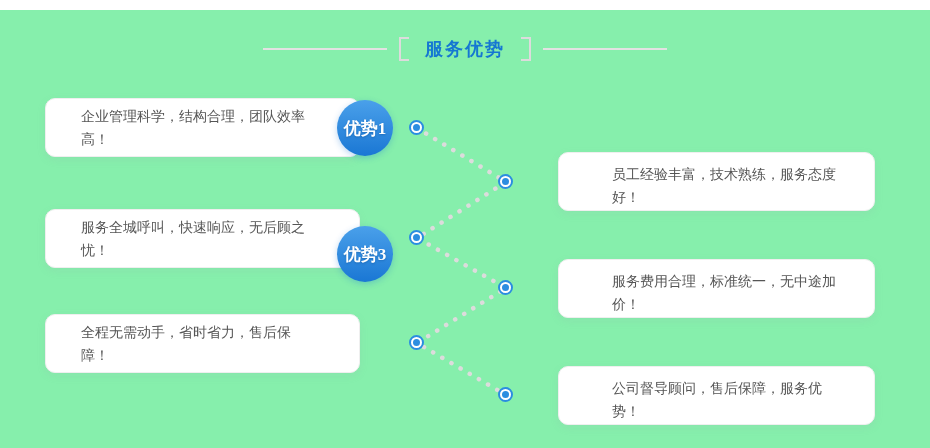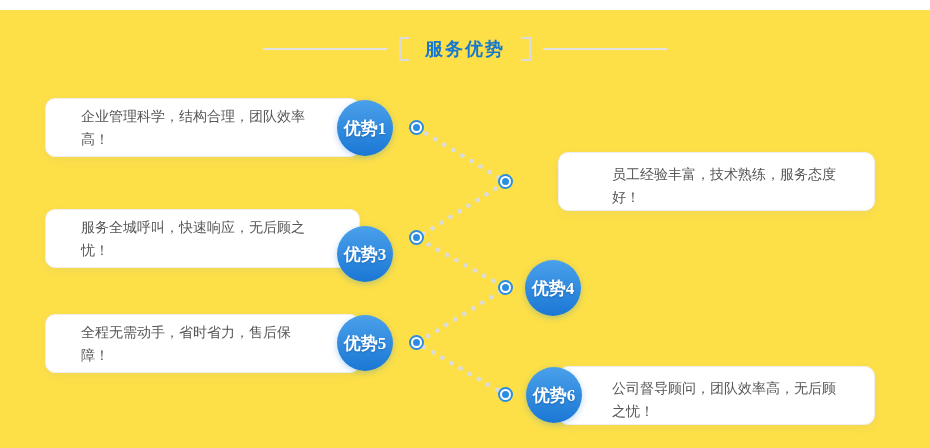--- a/index.html
+++ b/index.html
@@ -6,21 +6,21 @@
   html, body { width: 930px; height: 448px; }
   body {
     font-family: "DejaVu Sans", "Liberation Sans", sans-serif;
     background: #ffffff;
     position: relative;
     overflow: hidden;
   }
   .section {
     position: absolute;
     left: 0; top: 10px; right: 0; bottom: 0;
-    background: #fde047;
+    background: #86efac;
   }
   
   .title-row {
     position: absolute;
     left: 0; right: 0; top: 27px;
     display: flex;
     justify-content: center;
     align-items: center;
   }
   .hline {
@@ -143,40 +143,34 @@
   <div class="card left" style="left:45px;top:199px;width:315px">
     <p class="card-text">服务全城呼叫，快速响应，无后顾之忧！</p>
   </div>
   <div class="badge" style="left:337px;top:216px">
     <span class="badge-label">优势3</span>
   </div>
   <div class="bullet" style="left:409px;top:220px">
     <span class="bullet-inner"></span>
   </div>
 
-  <div class="badge" style="left:525px;top:250px">
-    <span class="badge-label">优势4</span>
+  <div class="card right" style="left:558px;top:249px;width:317px">
+    <p class="card-text">服务费用合理，标准统一，无中途加价！</p>
   </div>
   <div class="bullet" style="left:498px;top:270px">
     <span class="bullet-inner"></span>
   </div>
 
   <div class="card left" style="left:45px;top:304px;width:315px">
     <p class="card-text">全程无需动手，省时省力，售后保障！</p>
   </div>
-  <div class="badge" style="left:337px;top:305px">
-    <span class="badge-label">优势5</span>
-  </div>
   <div class="bullet" style="left:409px;top:325px">
     <span class="bullet-inner"></span>
   </div>
 
   <div class="card right" style="left:558px;top:356px;width:317px">
-    <p class="card-text">公司督导顾问，团队效率高，无后顾之忧！</p>
-  </div>
-  <div class="badge" style="left:526px;top:357px">
-    <span class="badge-label">优势6</span>
+    <p class="card-text">公司督导顾问，售后保障，服务优势！</p>
   </div>
   <div class="bullet" style="left:498px;top:377px">
     <span class="bullet-inner"></span>
   </div>
 
 </div>
 
 </body></html>

